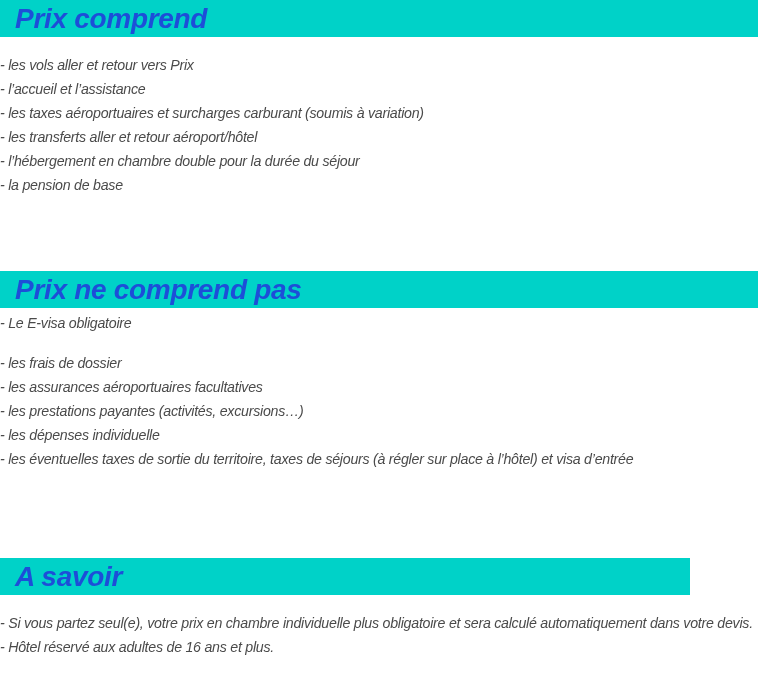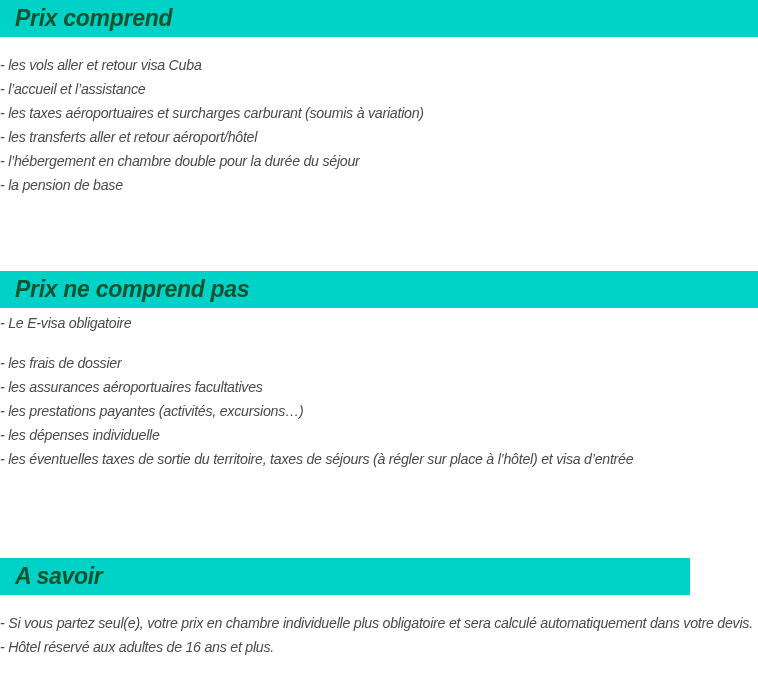--- a/index.html
+++ b/index.html
@@ -9,24 +9,24 @@
       color: #4a4a4a;
     }
     .section-header {
       background: #00d2c8;
       height: 37px;
       display: flex; align-items: center;
       padding-left: 15px;
       box-sizing: border-box;
     }
     .section-title {
-      color: #14532d;
+      color: #1d4ed8;
       font-style: italic;
       font-weight: bold;
-      font-size: 23px;
+      font-size: 28px;
       letter-spacing: -0.3px;
       font-family: "Liberation Sans", sans-serif;
     }
     .list { padding: 0; margin: 0; }
     .item {
       font-style: italic;
       font-size: 14.2px;
       line-height: 24px;
       letter-spacing: -0.25px;
       font-family: "Liberation Sans", sans-serif;
@@ -44,21 +44,21 @@
     #s3 .item { font-size: 14.2px; }
   </style>
 </head>
 <body>
 
 <section id="s1">
   <div class="section-header">
     <span class="section-title">Prix comprend</span>
   </div>
   <div class="list">
-    <div class="item">- les vols aller et retour visa Cuba</div>
+    <div class="item">- les vols aller et retour vers Prix</div>
     <div class="item">- l’accueil et l’assistance</div>
     <div class="item">- les taxes aéroportuaires et surcharges carburant (soumis à variation)</div>
     <div class="item">- les transferts aller et retour aéroport/hôtel</div>
     <div class="item">- l’hébergement en chambre double pour la durée du séjour</div>
     <div class="item">- la pension de base</div>
   </div>
 </section>
 
 <section id="s2">
   <div class="section-header">

